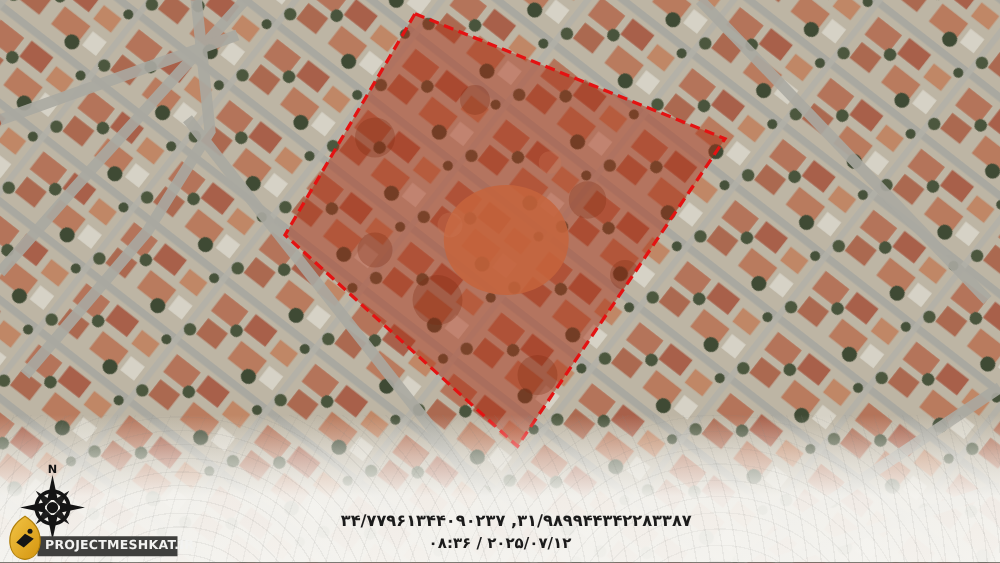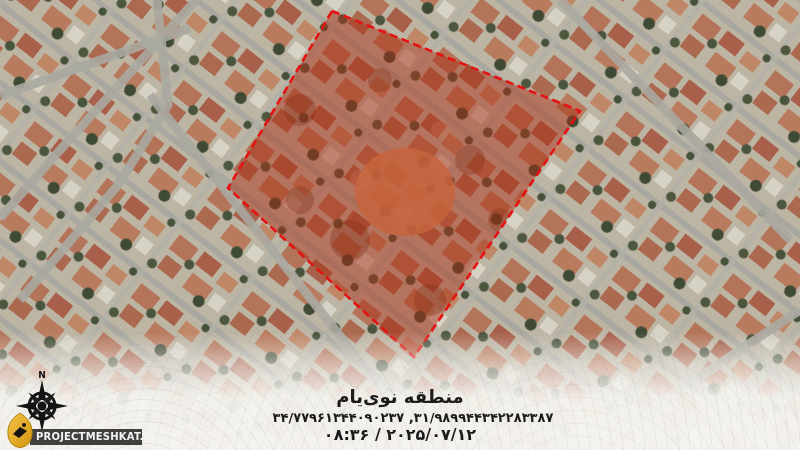--- a/index.html
+++ b/index.html
@@ -19,21 +19,21 @@
     background:
       repeating-radial-gradient(circle at 18% 150%, rgba(130,130,126,0) 0 10px, rgba(130,130,126,0.10) 10px 11px),
       repeating-radial-gradient(circle at 72% 165%, rgba(130,130,126,0) 0 12px, rgba(130,130,126,0.08) 12px 13px),
       linear-gradient(to top, rgba(246,245,241,0.97) 0%, rgba(246,245,241,0.93) 45%, rgba(246,245,241,0.55) 72%, rgba(246,245,241,0) 100%);
   }
   .caption{
     position:absolute;left:0;right:0;bottom:7px;text-align:center;color:#1b1b1b;
   }
   .cap-title{font-size:18px;font-weight:bold;line-height:24px;direction:rtl;}
   .cap-coords{font-size:13px;font-weight:bold;line-height:17px;direction:ltr;letter-spacing:0.2px;margin-left:26px;}
-  .cap-date{font-size:16px;font-weight:bold;line-height:17px;direction:ltr;}
+  .cap-date{font-size:12px;font-weight:bold;line-height:17px;direction:ltr;}
   
   .compass{position:absolute;left:12px;top:367px;width:60px;height:64px;}
   .compass-n{font-size:9px;font-weight:bold;fill:#111;text-anchor:middle;}
   .site-strip{
     position:absolute;left:30px;bottom:5px;width:112px;height:16px;
     background:var(--strip-background,#3f3f3d);
     color:#f3f3f1;font-size:10px;font-weight:bold;letter-spacing:0.2px;
     line-height:16px;padding-left:6px;box-sizing:border-box;
   }
   .logo{position:absolute;left:6px;top:412px;width:28px;height:36px;}
@@ -98,21 +98,20 @@
         <circle cx="440" cy="130" r="9"></circle>
       </g>
     </g>
     <polygon class="region-fill" points="332,11 580,111 414,357 228,188"></polygon>
     <polygon class="region-outline" points="332,11 580,111 414,357 228,188"></polygon>
   </svg>
 
   <div class="caption-fade"></div>
 
   <div class="caption">
-    <div class="cap-title">منطقه نوی‌یام</div>
     <div class="cap-coords">۳۴/۷۷۹۶۱۳۴۴۰۹۰۲۳۷ ,۳۱/۹۸۹۹۴۴۳۴۲۲۸۳۳۸۷</div>
     <div class="cap-date">۰۸:۳۶ / ۲۰۲۵/۰۷/۱۲</div>
   </div>
 
   <svg class="compass" viewBox="0 0 60 64" xmlns="http://www.w3.org/2000/svg">
     <text x="30" y="11" class="compass-n">N</text>
     <g transform="translate(30,39)" fill="#141414">
       <g opacity="0.95">
         <polygon points="0,-19 3.5,-5 -3.5,-5" transform="rotate(45)"></polygon>
         <polygon points="0,-19 3.5,-5 -3.5,-5" transform="rotate(135)"></polygon>

